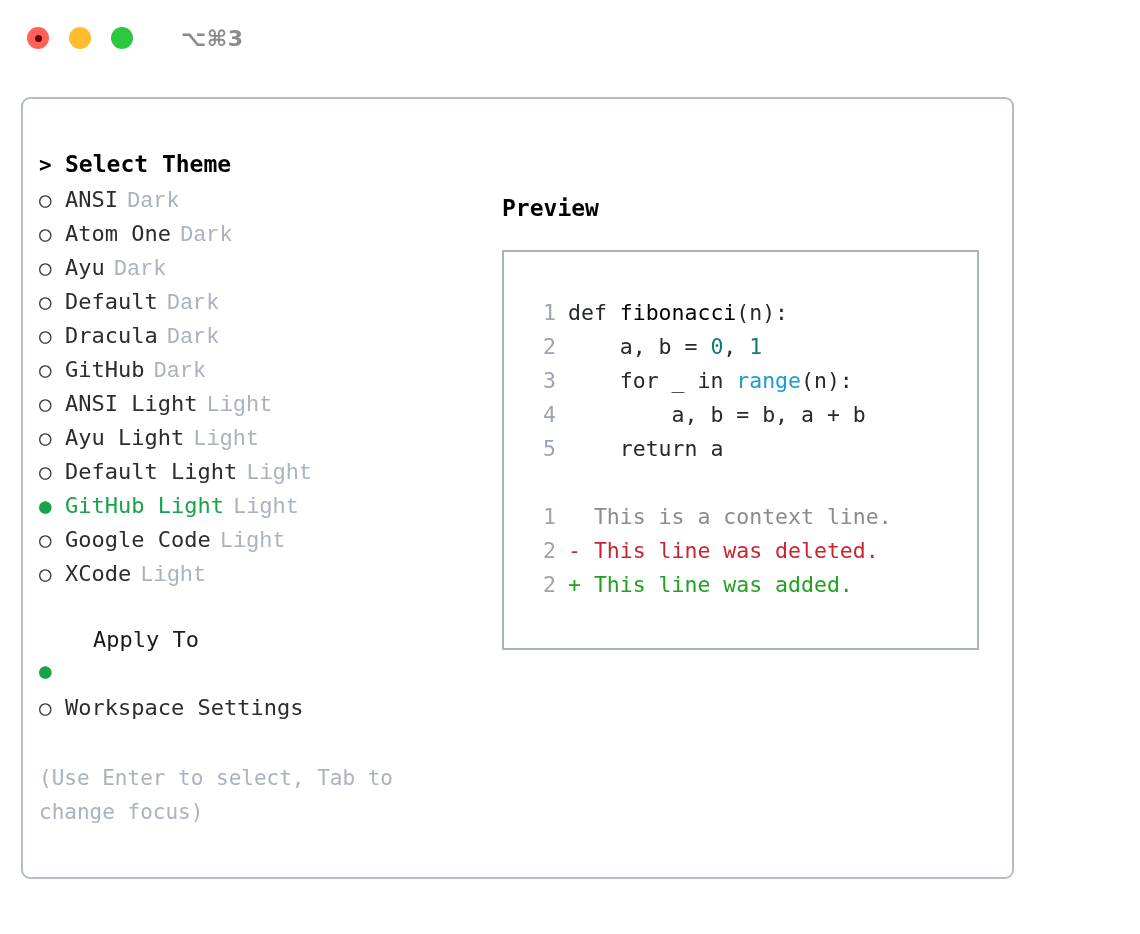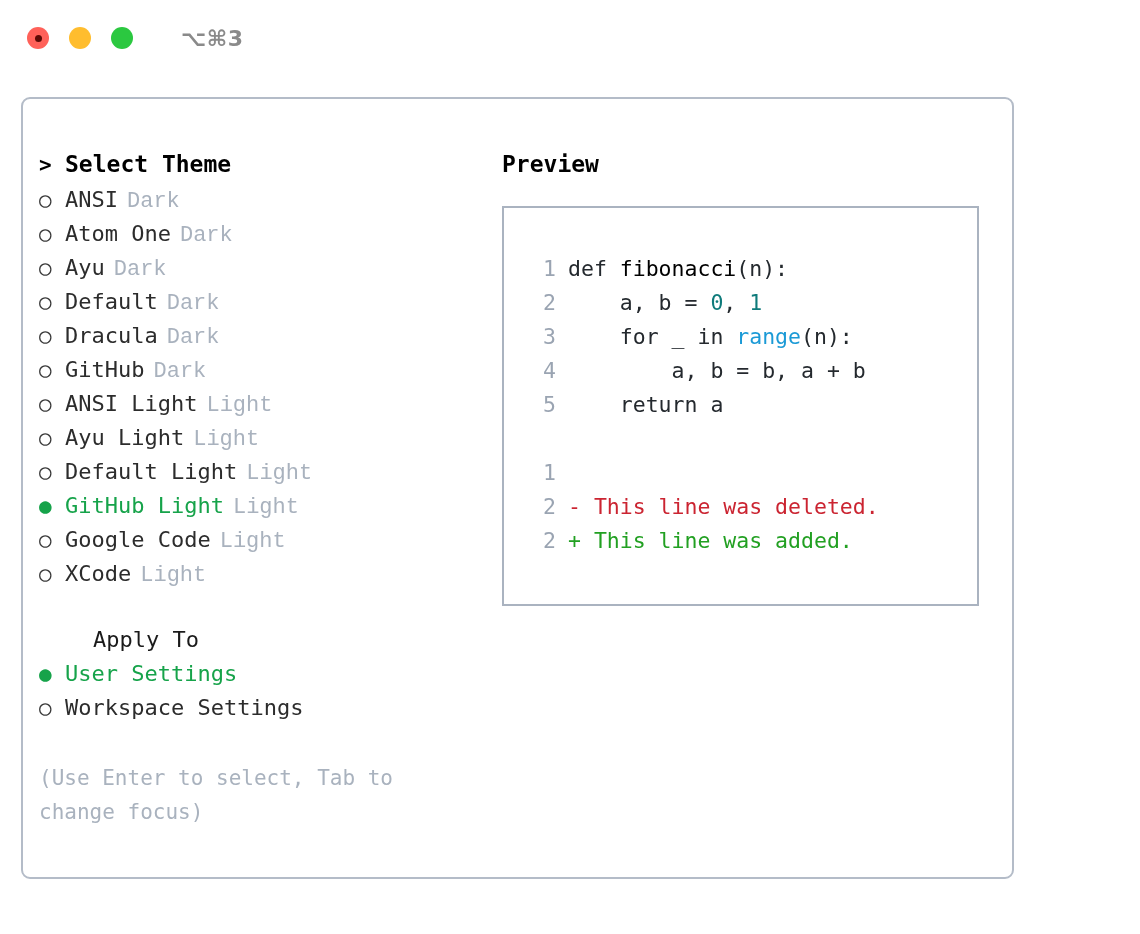--- a/index.html
+++ b/index.html
@@ -151,20 +151,21 @@
     position: absolute;
     left: 479px;
     top: 52px;
     width: 490px;
   }
   .preview-title {
     font-size: 23px;
     font-weight: bold;
     color: #000000;
     margin-bottom: 29px;
+    margin-top: 44px;
   }
   .preview-box {
     width: 477px;
     height: 400px;
     border: 2px solid #aab3c0;
     box-sizing: border-box;
     background: #ffffff;
     padding: 48px 0 0 22px;
   }
 
@@ -234,41 +235,41 @@
           </div>
 
         <div class="spacer-md"></div>
 
         <div class="subheader">
           <span class="bullet bullet-none">○</span>
           <span>Apply To</span>
         </div>
 
         <div id="apply-list">
-            <div class="row"><span class="bullet bullet-sel">●</span><span class="item-label-sel">User Settings</span></div>
+            <div class="row"><span class="bullet bullet-sel">●</span></div>
             <div class="row"><span class="bullet bullet-empty">○</span><span class="item-label">Workspace Settings</span></div>
           </div>
       </div>
 
       <div class="hint">(Use Enter to select, Tab to change focus)</div>
 
       <div class="right-pane">
         <div class="preview-title">Preview</div>
 
         <div class="preview-box">
           <div id="code-block">
               <div class="code-line"><span class="lineno">1</span><span class="code-text">def </span><span class="tok-fn">fibonacci</span><span class="code-text">(n):</span></div>
               <div class="code-line"><span class="lineno">2</span><span class="code-text">    a, b = </span><span class="tok-num">0</span><span class="code-text">, </span><span class="tok-num">1</span></div>
               <div class="code-line"><span class="lineno">3</span><span class="code-text">    for _ in </span><span class="tok-call">range</span><span class="code-text">(n):</span></div>
               <div class="code-line"><span class="lineno">4</span><span class="code-text">        a, b = b, a + b</span></div>
               <div class="code-line"><span class="lineno">5</span><span class="code-text">    return a</span></div>
             </div>
           <div class="diff-gap"></div>
           <div id="diff-block">
-              <div class="code-line"><span class="lineno">1</span><span class="diff-ctx"> </span></div>
+              <div class="code-line"><span class="lineno">1</span><span class="diff-ctx"> </span><span class="diff-ctx"> This is a context line.</span></div>
               <div class="code-line"><span class="lineno">2</span><span class="diff-del">-</span><span class="diff-del"> This line was deleted.</span></div>
               <div class="code-line"><span class="lineno">2</span><span class="diff-add">+</span><span class="diff-add"> This line was added.</span></div>
             </div>
         </div>
       </div>
 
     </div>
   </div>
 </div>
 

